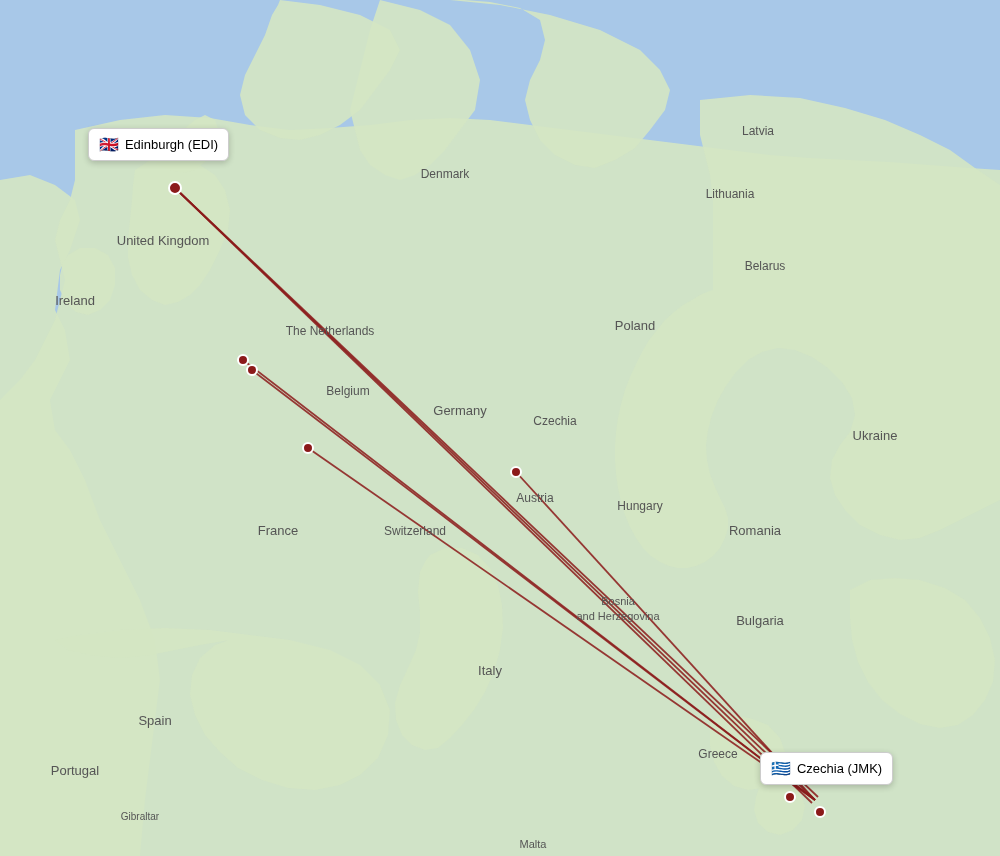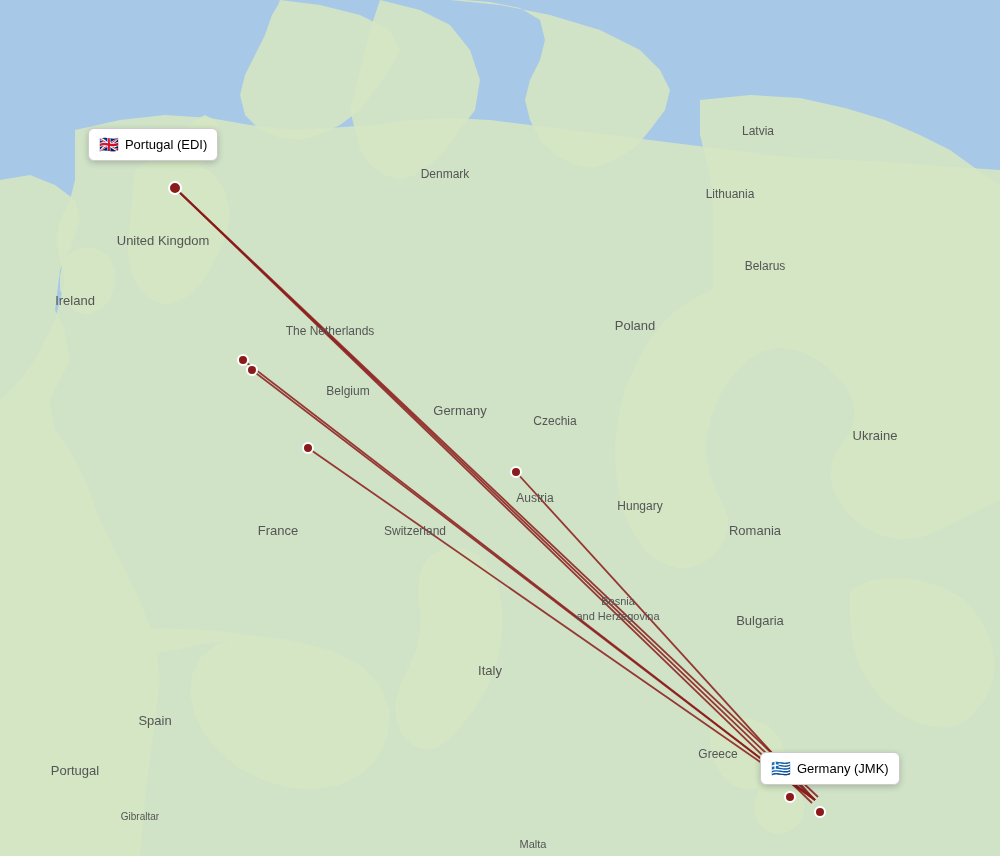--- a/index.html
+++ b/index.html
@@ -174,21 +174,21 @@
     <text x="445" y="178" font-family="Arial" font-size="12" fill="#555" text-anchor="middle">Denmark</text>
     <text x="618" y="605" font-family="Arial" font-size="11" fill="#555" text-anchor="middle">Bosnia</text>
     <text x="618" y="620" font-family="Arial" font-size="11" fill="#555" text-anchor="middle">and Herzegovina</text>
     <text x="718" y="758" font-family="Arial" font-size="12" fill="#555" text-anchor="middle">Greece</text>
     <text x="533" y="848" font-family="Arial" font-size="11" fill="#555" text-anchor="middle">Malta</text>
     <text x="140" y="820" font-family="Arial" font-size="10" fill="#555" text-anchor="middle">Gibraltar</text>
   </svg>
 
   <div class="airport-label" id="edinburgh-label" style="top: 128px; left: 88px;">
     <span class="flag">🇬🇧</span>
-    <span>Portugal (EDI)</span>
+    <span>Edinburgh (EDI)</span>
   </div>
 
   <div class="airport-label" id="mykonos-label" style="top: 752px; left: 760px;">
     <span class="flag">🇬🇷</span>
-    <span>Germany (JMK)</span>
+    <span>Czechia (JMK)</span>
   </div>
 
 </div>
 
 </body></html>

